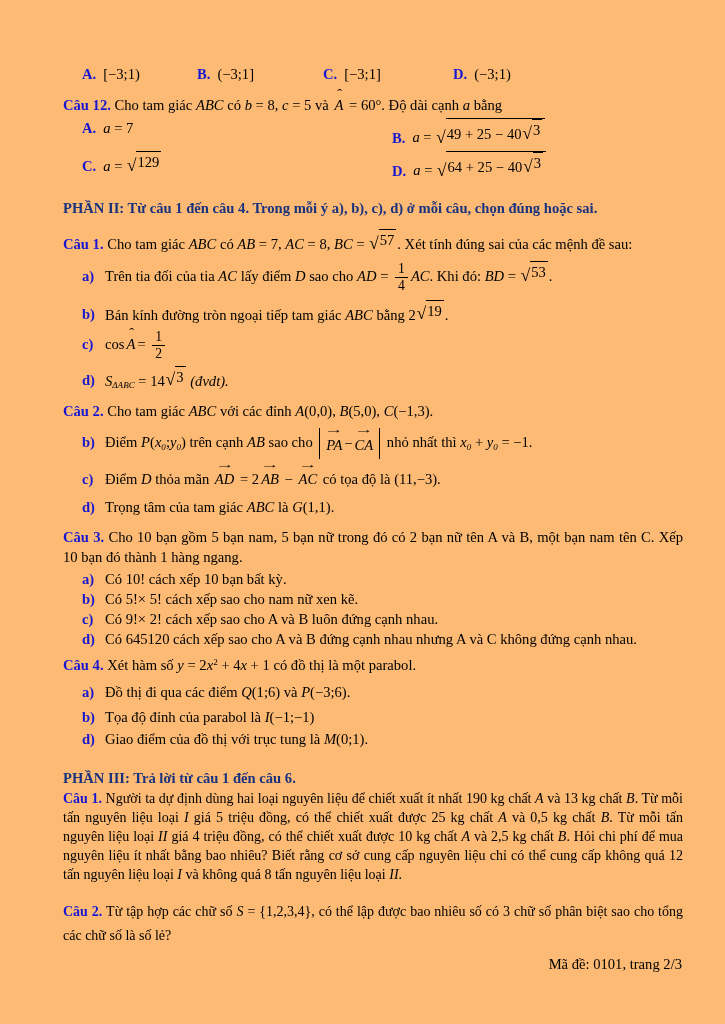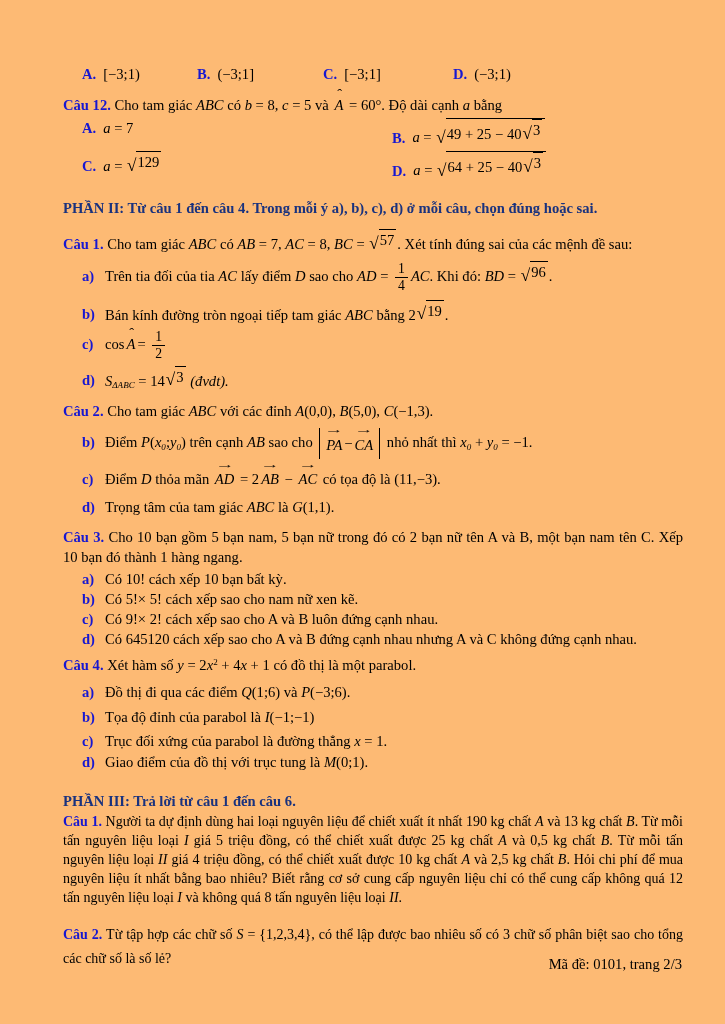--- a/index.html
+++ b/index.html
@@ -84,21 +84,21 @@
       <div class="blk part" style="margin-top: 17px;">PHẦN II: Từ câu 1 đến câu 4. Trong mỗi ý a), b), c), d) ở mỗi câu, chọn đúng hoặc sai.</div>
       <div class="blk question" style="margin-top: 10px;"><span class="qlabel">Câu 1.</span> Cho tam giác <span class="mi">ABC</span> có <span class="mi">AB</span> = 7, <span class="mi">AC</span> = 8, <span class="mi">BC</span> = <span class="sqrt">
           <span class="rad">√</span>
           <span class="radbody">57</span>
         </span>. Xét tính đúng sai của các mệnh đề sau:</div>
       <div class="blk item" style="margin-top: 7px;"><span class="ilabel">a)</span>Trên tia đối của tia <span class="mi">AC</span> lấy điểm <span class="mi">D</span> sao cho <span class="mi">AD</span> = <span class="frac">
           <span class="num">1</span>
           <span class="den">4</span>
         </span><span class="mi">AC</span>. Khi đó: <span class="mi">BD</span> = <span class="sqrt">
           <span class="rad">√</span>
-          <span class="radbody">96</span>
+          <span class="radbody">53</span>
         </span>.</div>
       <div class="blk item" style="margin-top: 6px;"><span class="ilabel">b)</span>Bán kính đường tròn ngoại tiếp tam giác <span class="mi">ABC</span> bằng 2<span class="sqrt">
           <span class="rad">√</span>
           <span class="radbody">19</span>
         </span>.</div>
       <div class="blk item" style="margin-top: 4px;"><span class="ilabel">c)</span>cos<span class="hat"><span class="hsign">ˆ</span><span class="mi">A</span></span>= <span class="frac">
           <span class="num">1</span>
           <span class="den">2</span>
         </span></div>
       <div class="blk item" style="margin-top: 4px;"><span class="ilabel">d)</span><span class="mi">S</span><span class="ssub">ΔABC</span> = 14<span class="sqrt">
@@ -110,20 +110,19 @@
       <div class="blk item" style="margin-top: 7px;"><span class="ilabel">c)</span>Điểm <span class="mi">D</span> thỏa mãn <span class="vec"><span class="varrow">→</span><span class="mi">AD</span></span> = 2<span class="vec"><span class="varrow">→</span><span class="mi">AB</span></span> − <span class="vec"><span class="varrow">→</span><span class="mi">AC</span></span> có tọa độ là (11,−3).</div>
       <div class="blk item" style="margin-top: 7px;"><span class="ilabel">d)</span>Trọng tâm của tam giác <span class="mi">ABC</span> là <span class="mi">G</span>(1,1).</div>
       <div class="blk question just" style="margin-top: 9px;"><span class="qlabel">Câu 3.</span> Cho 10 bạn gồm 5 bạn nam, 5 bạn nữ trong đó có 2 bạn nữ tên A và B, một bạn nam tên C. Xếp 10 bạn đó thành 1 hàng ngang.</div>
       <div class="blk item tight" style="margin-top: 2px;"><span class="ilabel">a)</span>Có 10! cách xếp 10 bạn bất kỳ.</div>
       <div class="blk item tight" style="margin-top: 1px;"><span class="ilabel">b)</span>Có 5!× 5! cách xếp sao cho nam nữ xen kẽ.</div>
       <div class="blk item tight" style="margin-top: 1px;"><span class="ilabel">c)</span>Có 9!× 2! cách xếp sao cho A và B luôn đứng cạnh nhau.</div>
       <div class="blk item tight" style="margin-top: 1px;"><span class="ilabel">d)</span>Có 645120 cách xếp sao cho A và B đứng cạnh nhau nhưng A và C không đứng cạnh nhau.</div>
       <div class="blk question" style="margin-top: 6px;"><span class="qlabel">Câu 4.</span> Xét hàm số <span class="mi">y</span> = 2<span class="mi">x</span><span class="ssup">2</span> + 4<span class="mi">x</span> + 1 có đồ thị là một parabol.</div>
       <div class="blk item" style="margin-top: 6px;"><span class="ilabel">a)</span>Đồ thị đi qua các điểm <span class="mi">Q</span>(1;6) và <span class="mi">P</span>(−3;6).</div>
       <div class="blk item" style="margin-top: 5px;"><span class="ilabel">b)</span>Tọa độ đỉnh của parabol là <span class="mi">I</span>(−1;−1)</div>
-      <div class="blk item tight" style="margin-top: 4px;"><span class="ilabel">c)</span>Trục đối xứng của parabol là đường thẳng <span class="mi">x</span> = 1.</div>
       <div class="blk item tight" style="margin-top: 2px;"><span class="ilabel">d)</span>Giao điểm của đồ thị với trục tung là <span class="mi">M</span>(0;1).</div>
       <div class="blk part" style="margin-top: 19px;">PHẦN III: Trả lời từ câu 1 đến câu 6.</div>
       <div class="blk para" style="margin-top: 0px;"><span class="qlabel">Câu 1.</span> Người ta dự định dùng hai loại nguyên liệu để chiết xuất ít nhất 190 kg chất <span class="mi">A</span> và 13 kg chất <span class="mi">B</span>. Từ mỗi tấn nguyên liệu loại <span class="mi">I</span> giá 5 triệu đồng, có thể chiết xuất được 25 kg chất <span class="mi">A</span> và 0,5 kg chất <span class="mi">B</span>. Từ mỗi tấn nguyên liệu loại <span class="mi">II</span> giá 4 triệu đồng, có thể chiết xuất được 10 kg chất <span class="mi">A</span> và 2,5 kg chất <span class="mi">B</span>. Hỏi chi phí để mua nguyên liệu ít nhất bằng bao nhiêu? Biết rằng cơ sở cung cấp nguyên liệu chỉ có thể cung cấp không quá 12 tấn nguyên liệu loại <span class="mi">I</span> và không quá 8 tấn nguyên liệu loại <span class="mi">II</span>.</div>
       <div class="blk para loose" style="margin-top: 16px;"><span class="qlabel">Câu 2.</span> Từ tập hợp các chữ số <span class="mi">S</span> = {1,2,3,4}, có thể lập được bao nhiêu số có 3 chữ số phân biệt sao cho tổng các chữ số là số lẻ?</div>
     </div>
   <div class="footer">Mã đề: 0101, trang 2/3</div>
 </div>
 
 </body></html>

